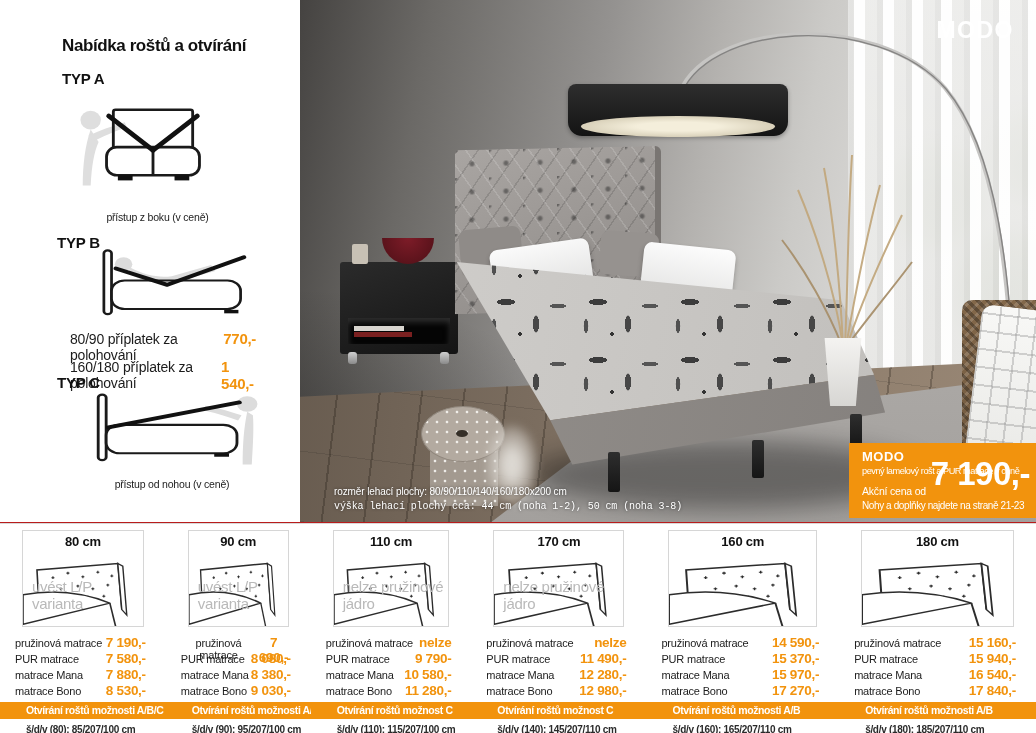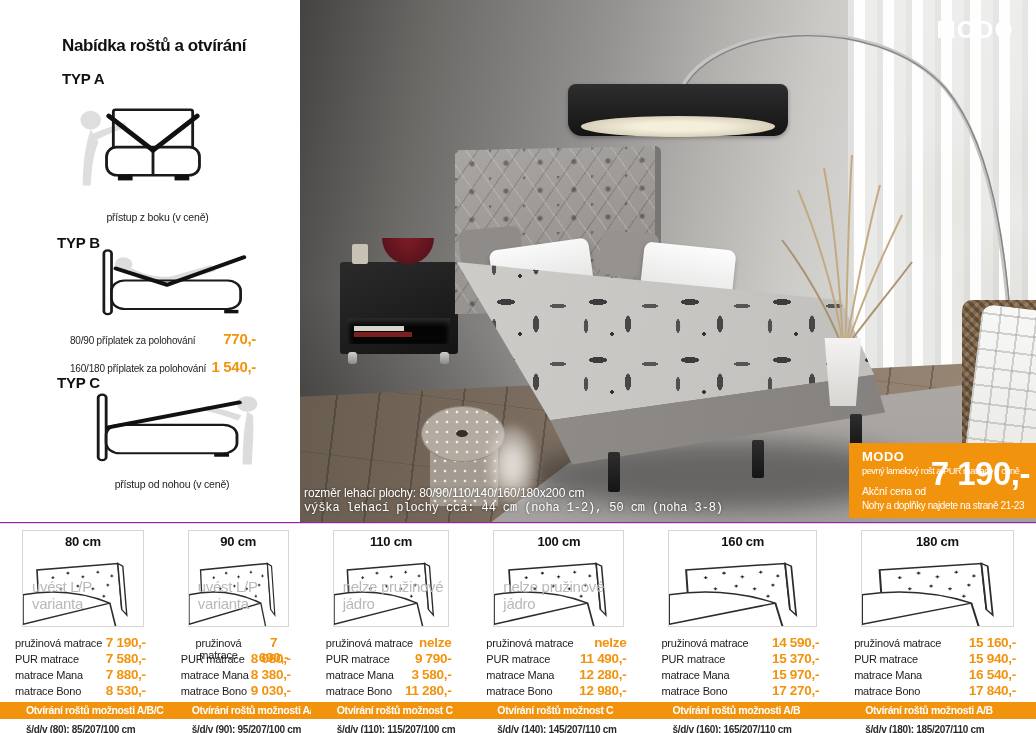--- a/index.html
+++ b/index.html
@@ -1,39 +1,39 @@
 <!DOCTYPE html>
 <html style="--accent: #f2930d;"><head>
 <meta charset="utf-8">
 <style>
   :root{ --accent:#f2930d; }
   *{ margin:0; padding:0; box-sizing:border-box; }
   body{ font-family:"Liberation Sans", sans-serif; letter-spacing:-0.2px; background:#fff; }
-  .page{ position:relative; width:1036px; height:733px; background:#a21caf; overflow:hidden; }
+  .page{ position:relative; width:1036px; height:733px; background:#b91c1c; overflow:hidden; }
 
   
   .top{ position:absolute; left:0; top:0; width:1036px; height:522px; display:flex; }
 
   
   .left{ position:relative; width:300px; height:522px; background:#fff; }
   .main-title{ position:absolute; left:62px; top:36px; font-size:17px; font-weight:700; color:#111; letter-spacing:-0.4px;}
   .typ-label{ position:absolute; font-size:15px; font-weight:700; color:#111; }
   #typA-label{ left:62px; top:70px; }
   #typB-label{ left:57px; top:234px; }
   #typC-label{ left:57px; top:374px; }
   .diag{ position:absolute; }
   #diagA{ left:68px; top:92px; width:170px; height:104px; }
   #diagB{ left:82px; top:246px; width:175px; height:82px; }
   #diagC{ left:80px; top:392px; width:182px; height:82px; }
   .diag-caption{ position:absolute; font-size:10.5px; color:#1c1c1c; text-align:center; }
   #capA{ left:75px; top:199px; width:165px;margin-top:12px; }
   #capC{ left:88px; top:478px; width:168px; }
   .b-row{ position:absolute; left:70px; width:186px; display:flex; justify-content:space-between; align-items:baseline; }
   #bRow1{ top:330px; } #bRow2{ top:358px; }
-  .b-row .lab{ font-size:10px; color:#1c1c1c; }
+  .b-row .lab{ font-size:14px; color:#1c1c1c; }
   .b-row .val{ font-size:15px; font-weight:700; color:var(--accent); letter-spacing:-0.3px; }
 
   
   .photo{ position:relative; width:736px; height:522px; overflow:hidden; background:#8a8886; }
   .photo *{ position:absolute; }
   .wall{ inset:0; background:linear-gradient(100deg,#454341 0%,#6b6966 16%,#949290 38%,#b4b2af 52%,#cbcac7 64%,#dcdbd9 78%,#e9e8e6 100%); }
   .wall-shade{ left:0; top:55%; width:45%; height:45%; background:radial-gradient(ellipse at 0% 100%, rgba(15,15,15,.5), transparent 70%); }
   .greenery{ border-radius:50%; filter:blur(9px); opacity:.85; background:radial-gradient(circle,#74885c 0%,#9fae85 55%, transparent 75%); }
   .g1{ left:590px; top:130px; width:95px; height:130px; }
   .g2{ left:655px; top:215px; width:105px; height:150px; }
@@ -116,21 +116,21 @@
 
   .pouf-body{ left:130px; top:436px; width:68px; height:70px; background:#a39a90;
     background-image:radial-gradient(circle,#edebe7 1px, transparent 1.7px); background-size:10px 10px; }
   .pouf-lid{ left:121px; top:406px; width:84px; height:56px; border-radius:50%; background:#b3aaa0;
     background-image:radial-gradient(circle,#f0eee9 1px, transparent 1.7px); background-size:10px 10px; border:1px solid #8f867c; }
   .pouf-hole{ left:156px; top:430px; width:12px; height:7px; border-radius:50%; background:#352f28; }
   .fur{ left:186px; top:424px; width:52px; height:82px; border-radius:50%; filter:blur(4px);
     background:radial-gradient(ellipse,#dcd8d2 20%, rgba(220,216,210,.4) 60%, transparent 75%); }
 
   .brand-logo{ right:22px; top:16px; font-size:23px; font-weight:700; color:rgba(255,255,255,.96); letter-spacing:1.5px; transform:scaleY(1.08); }
-  .photo-caption{ left:4px; color:#fff; font-size:12px; text-shadow:0 0 3px rgba(0,0,0,.55); letter-spacing:-0.1px; }
+  .photo-caption{ left:34px; color:#fff; font-size:10px; text-shadow:0 0 3px rgba(0,0,0,.55); letter-spacing:-0.1px; }
   .pc1{ top:486px; } .pc2{ top:501px;font-family:Liberation Mono, monospace; }
 
   .promo{ left:549px; top:443px; width:187px; height:75px; background:var(--accent); color:#fff; }
   .promo .brand{ left:13px; top:6px; font-size:13px; font-weight:700; letter-spacing:.5px; }
   .promo .subtitle{ left:13px; top:22px; font-size:9.5px; letter-spacing:-0.5px; white-space:nowrap; transform:scaleX(.97); transform-origin:left; }
   .promo .big-price{ right:6px; top:12px; font-size:33px; font-weight:700; letter-spacing:-0.5px; }
   .promo .price-label{ left:13px; top:42px; font-size:10.5px; }
   .promo .footnote{ left:13px; top:57px; font-size:10px; letter-spacing:-0.4px; white-space:nowrap; }
 
   
@@ -408,34 +408,34 @@
         <div class="prow">
           <span class="plabel">pružinová matrace</span>
           <span class="pprice">nelze</span>
         </div>
         <div class="prow">
           <span class="plabel">PUR matrace</span>
           <span class="pprice">9 790-</span>
         </div>
         <div class="prow">
           <span class="plabel">matrace Mana</span>
-          <span class="pprice">3 580,-</span>
+          <span class="pprice">10 580,-</span>
         </div>
         <div class="prow">
           <span class="plabel">matrace Bono</span>
           <span class="pprice">11 280,-</span>
         </div>
       </div>
       <div class="opening">Otvírání roštů možnost C</div>
       <div class="dims">š/d/v (110): 115/207/100 cm</div>
     </div>
 
     <div class="col">
       <div class="diagram-box">
-        <div class="col-header">100 cm</div>
+        <div class="col-header">170 cm</div>
         <svg viewBox="0 0 120 90" preserveAspectRatio="none">
           <path d="M16,66 L14,27 L95,20 L99,70" fill="none" stroke="#2c2c2c" stroke-width="1.6"></path>
           <path d="M95,20 L100,23 L104,76 L99,70 Z" fill="#fff" stroke="#2c2c2c" stroke-width="1.4"></path>
           <g stroke="#2c2c2c" stroke-width="1.1">
             <path d="M30,34 v3 m-1.5,-1.5 h3"></path>
                 <path d="M45,29 v3 m-1.5,-1.5 h3"></path>
             <path d="M60,33 v3 m-1.5,-1.5 h3"></path>
                 <path d="M75,28 v3 m-1.5,-1.5 h3"></path>
             <path d="M89,32 v3 m-1.5,-1.5 h3"></path>
                 <path d="M38,46 v3 m-1.5,-1.5 h3"></path>

